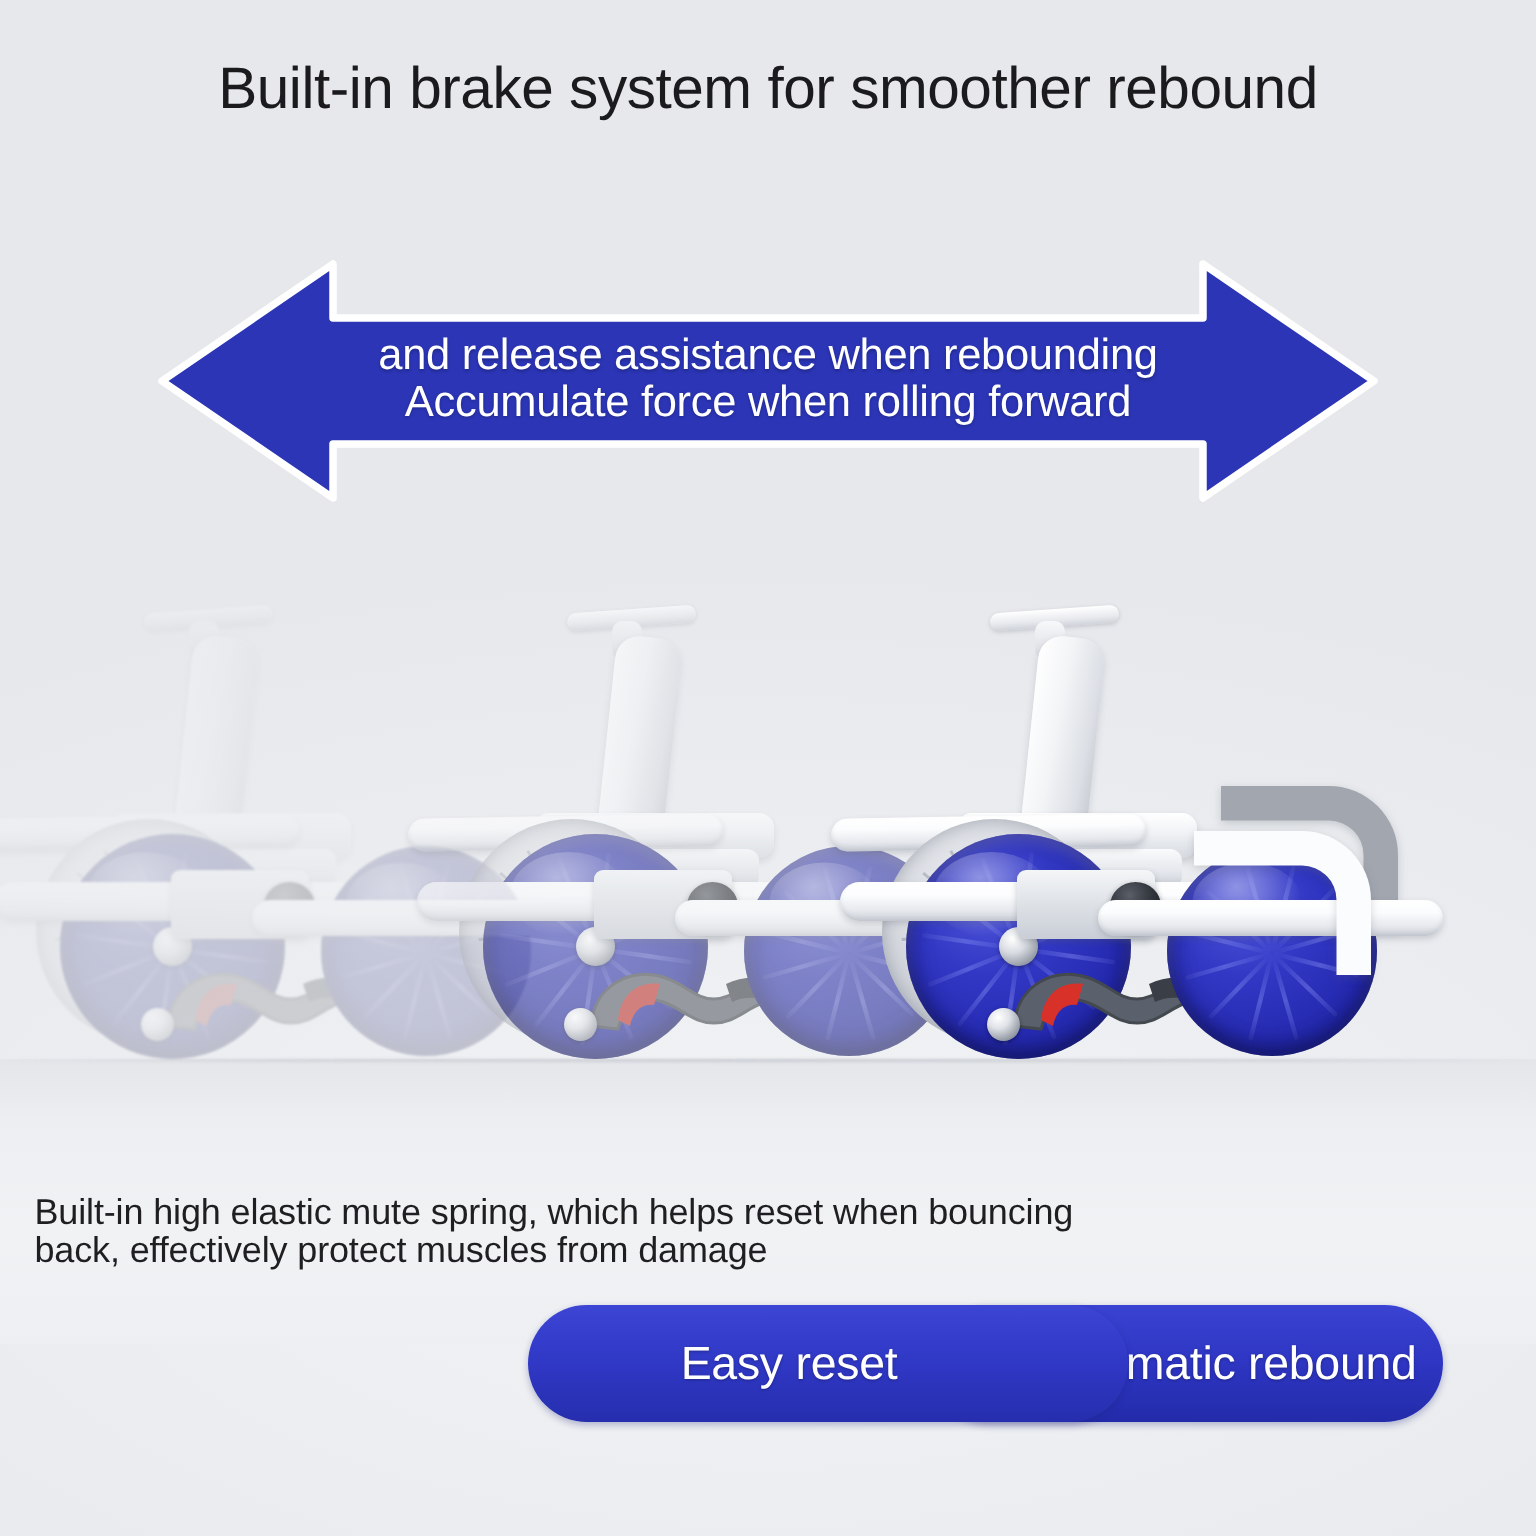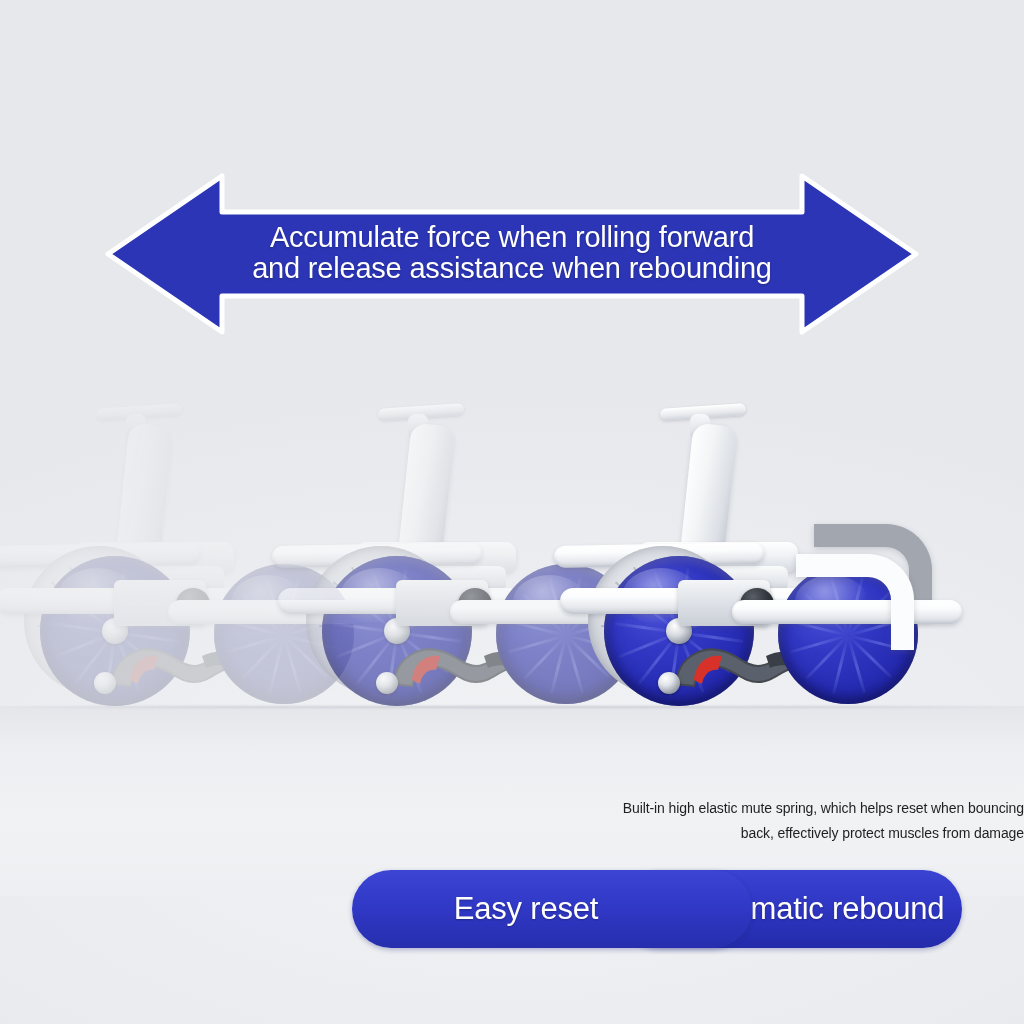--- a/index.html
+++ b/index.html
@@ -161,22 +161,22 @@
   .bolt.b2{left:172px;top:70px;}
   .capnut{
     position:absolute;left:98px;top:-12px;width:34px;height:32px;border-radius:50% 50% 46% 46%;
     background:radial-gradient(circle at 38% 28%, #5a5f68 0%, #33373e 45%, #15181c 100%);
     box-shadow:0 2px 4px rgba(0,0,0,.45);
   }
 
   
   .caption{
     position:absolute;left:0;right:0;top:796px;
-    text-align:right;color:#1f1f21;
-    font-size:14px;line-height:25px;font-weight:400;letter-spacing:-0.1px;padding-left:23px;
+    text-align:left;color:#1f1f21;
+    font-size:24px;line-height:25px;font-weight:400;letter-spacing:-0.1px;padding-left:23px;
   }
 
   
   .pillbar{position:absolute;left:62px;top:870px;width:900px;height:78px;}
   .pill{
     position:absolute;top:0;height:78px;border-radius:39px;
     display:flex;align-items:center;color:#fff;
     box-sizing:border-box;
   }
   .pill span{
@@ -198,28 +198,29 @@
   .pill.p3 span{padding-left:50px;}
 </style>
 </head>
 <body>
 
 <div id="stage">
 
   <div class="floor"></div>
   <div class="floor-line"></div>
 
+  <div class="headline">Built-in brake system for smoother rebound</div>
 
   <div class="arrow-wrap">
     <svg viewBox="0 0 816 176" preserveAspectRatio="none">
       <polygon points="4,88 118,10 118,46 698,46 698,10 812,88 698,166 698,130 118,130 118,166" fill="#2B35B5" stroke="#ffffff" stroke-width="5" stroke-linejoin="round"></polygon>
     </svg>
     <div class="arrow-text">
+      <div>and release assistance when rebounding</div>
       <div>Accumulate force when rolling forward</div>
-      <div>and release assistance when rebounding</div>
     </div>
   </div>
 
   <div class="scene">
 
     <div class="roller ghost1">
       <div class="unit">
         <div class="pad-top"></div>
         <div class="pad-stem"></div>
         <div class="support"></div>

